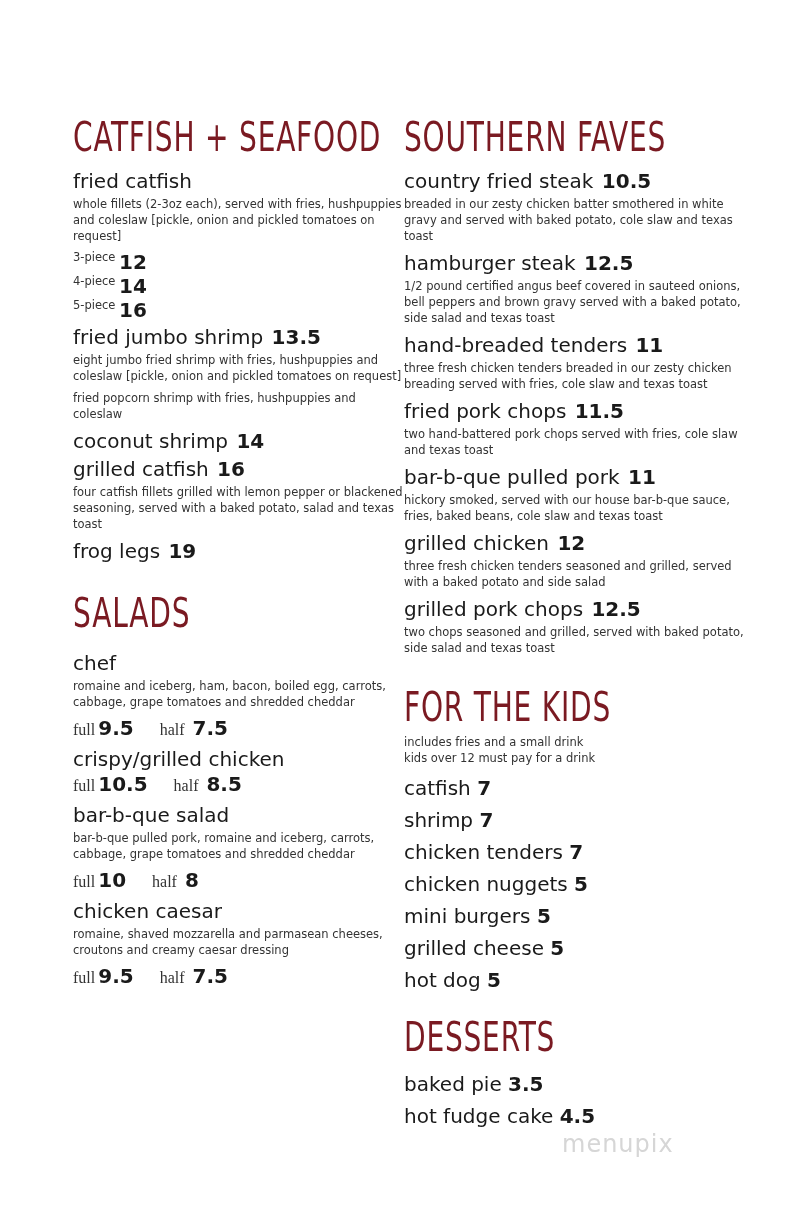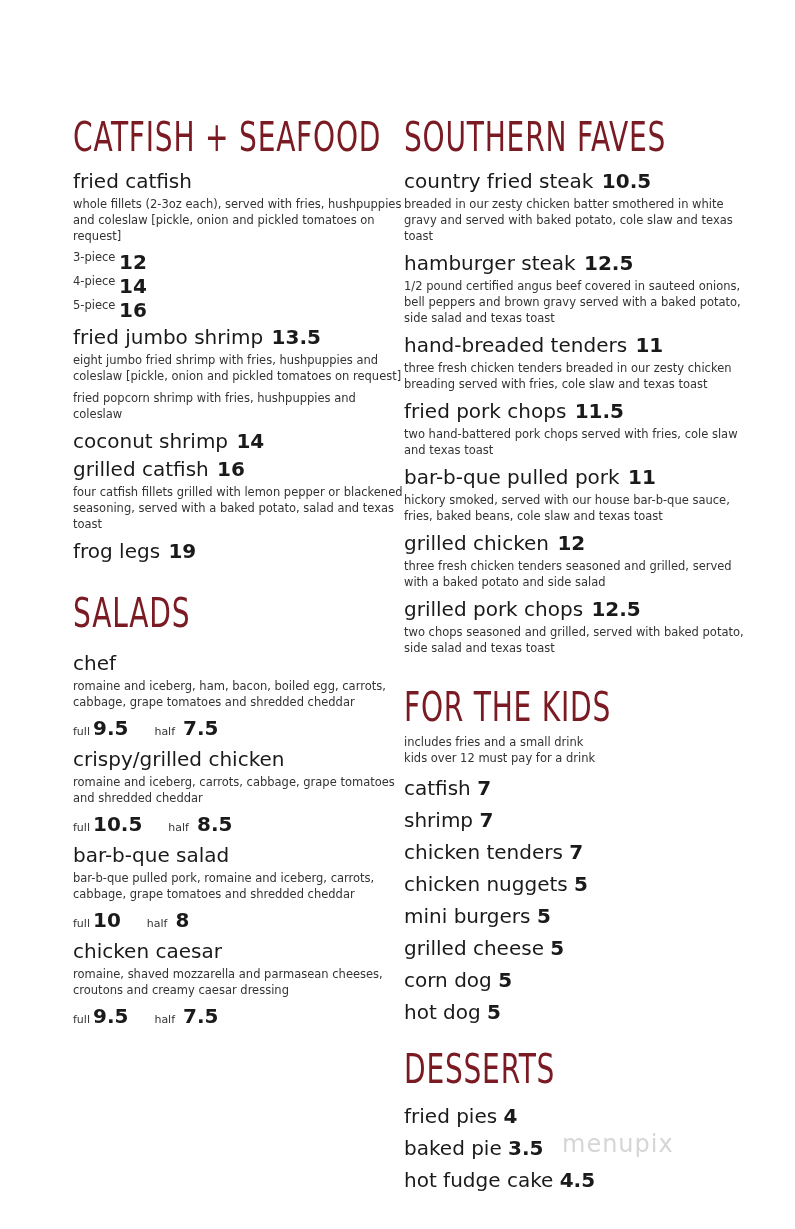--- a/index.html
+++ b/index.html
@@ -13,21 +13,21 @@
     transform:scaleX(0.78); transform-origin:left center; white-space:nowrap;
     margin:0 0 8px 0; line-height:46px; }
   .item-name { font-size:20px; line-height:26px; font-weight:normal; margin:0; white-space:nowrap; }
   .item-name .price { font-weight:bold; margin-left:2px; }
   .item-desc { font-size:11.5px; line-height:16px; color:#333; margin:2px 0 6px 0; }
   .item { margin-bottom:2px; }
   .piece-row { display:flex; align-items:flex-start; height:24px; }
   .piece-label { font-size:11.5px; color:#333; width:46px; }
   .piece-price { font-size:20px; font-weight:bold; }
   .size-row { display:flex; align-items:baseline; height:28px; margin-bottom:2px; }
-  .size-label { font-size:11px; color:#333; margin-right:3px; }
+  .size-label { font-size:16px; color:#333; margin-right:3px;font-family:Liberation Serif, serif; }
   .size-price { font-size:20px; font-weight:bold; }
   .half-label { margin-left:26px; margin-right:8px; }
   .kids-note { font-size:11.5px; line-height:16px; color:#333; margin:-4px 0 6px 0; }
   .simple-item { font-size:20px; line-height:32px; white-space:nowrap; }
   .simple-item .price { font-weight:bold; }
   .watermark { position:absolute; left:562px; top:1130px; font-size:24px; color:#d6d6d6;
     letter-spacing:1px; }
 </style>
 </head>
 <body>
@@ -82,21 +82,20 @@
       <p class="item-desc">romaine and iceberg, ham, bacon, boiled egg, carrots, cabbage, grape tomatoes and shredded cheddar</p>
       <div class="size-row">
         <span class="size-label">full</span>
         <span class="size-price">9.5</span>
         <span class="size-label half-label">half</span>
         <span class="size-price">7.5</span>
       </div>
     </div>
     <div class="item">
       <p class="item-name">crispy/grilled chicken</p>
-      <p class="item-desc">romaine and iceberg, carrots, cabbage, grape tomatoes and shredded cheddar</p>
       <div class="size-row">
         <span class="size-label">full</span>
         <span class="size-price">10.5</span>
         <span class="size-label half-label">half</span>
         <span class="size-price">8.5</span>
       </div>
     </div>
     <div class="item">
       <p class="item-name">bar-b-que salad</p>
       <p class="item-desc">bar-b-que pulled pork, romaine and iceberg, carrots, cabbage, grape tomatoes and shredded cheddar</p>
@@ -159,25 +158,23 @@
     <p class="kids-note">
       <span>includes fries and a small drink</span><br>
       <span>kids over 12 must pay for a drink</span>
     </p>
     <div class="simple-item"><span>catfish</span> <span class="price">7</span></div>
     <div class="simple-item"><span>shrimp</span> <span class="price">7</span></div>
     <div class="simple-item"><span>chicken tenders</span> <span class="price">7</span></div>
     <div class="simple-item"><span>chicken nuggets</span> <span class="price">5</span></div>
     <div class="simple-item"><span>mini burgers</span> <span class="price">5</span></div>
     <div class="simple-item"><span>grilled cheese</span> <span class="price">5</span></div>
-    <div class="simple-item"><span>corn dog</span> <span class="price">5</span></div>
     <div class="simple-item"><span>hot dog</span> <span class="price">5</span></div>
   </section>
 
   <section style="margin-top:18px;">
     <h2 class="section-title">DESSERTS</h2>
-    <div class="simple-item"><span>fried pies</span> <span class="price">4</span></div>
     <div class="simple-item"><span>baked pie</span> <span class="price">3.5</span></div>
     <div class="simple-item"><span>hot fudge cake</span> <span class="price">4.5</span></div>
   </section>
 </div>
 
 <div class="watermark">menupix</div>
 
 </body></html>

